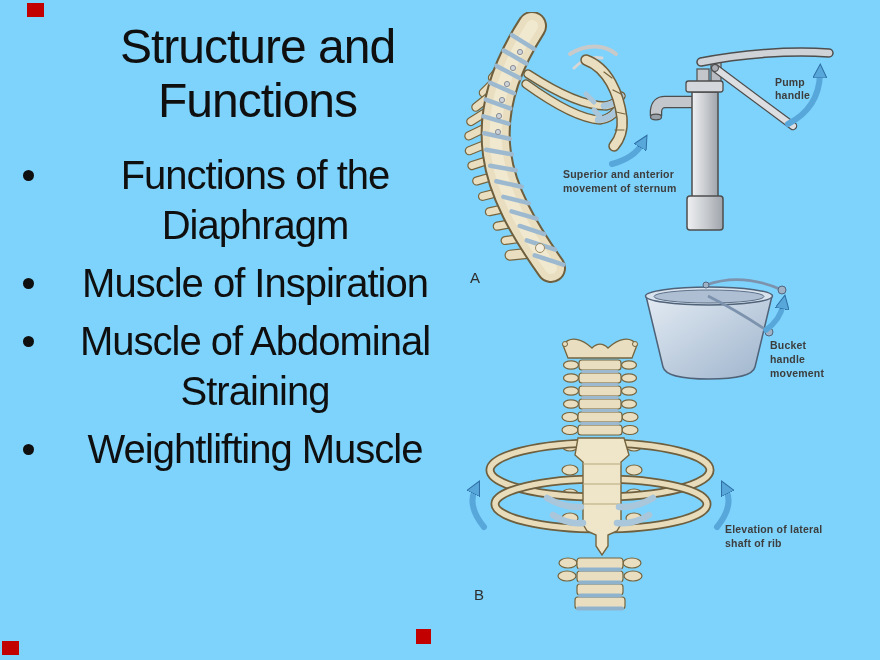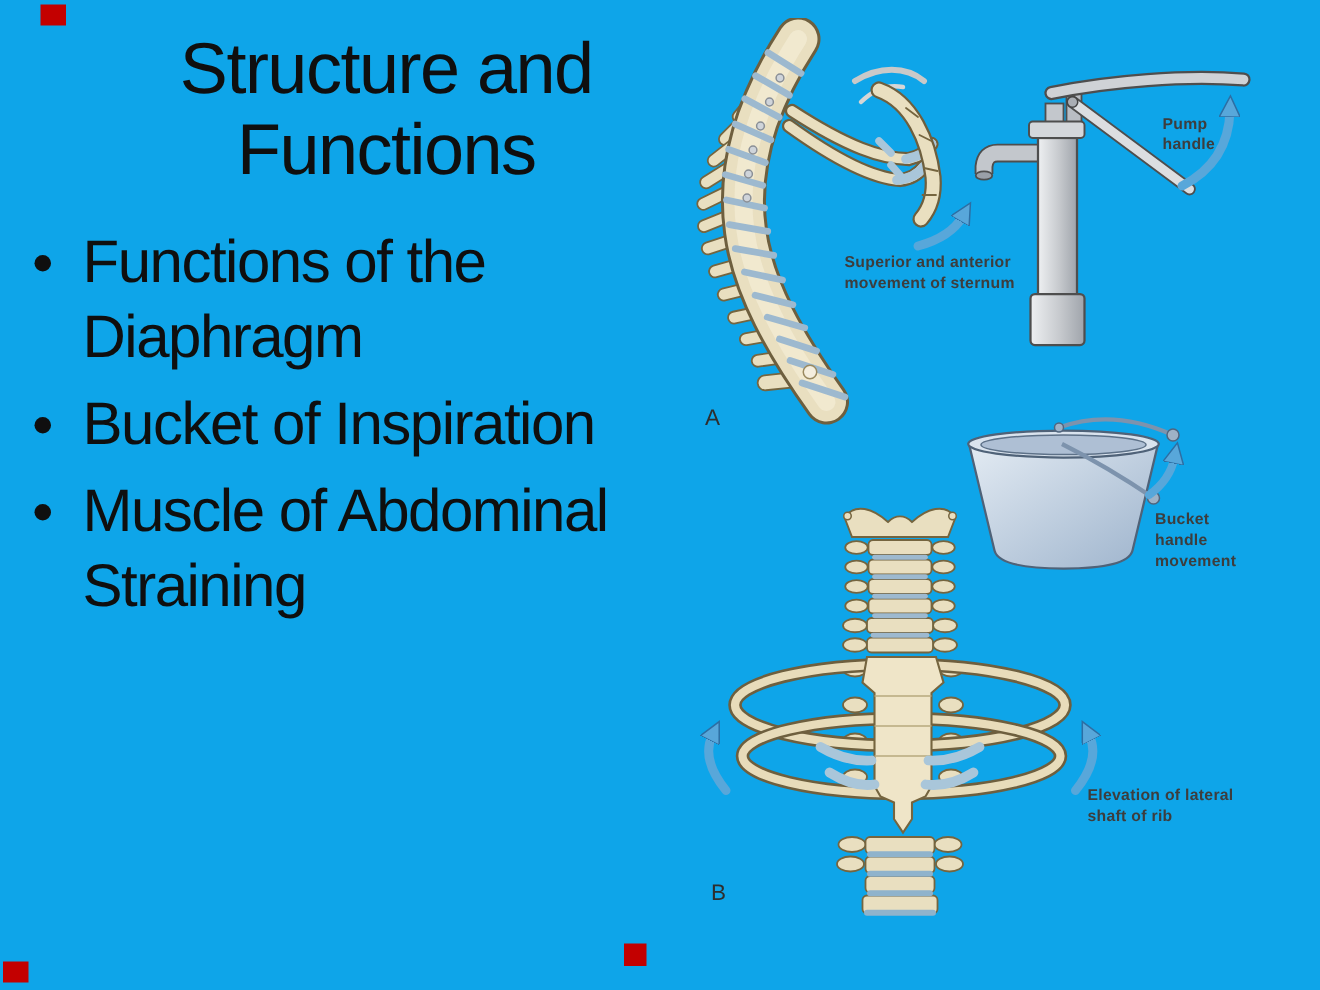--- a/index.html
+++ b/index.html
@@ -1,29 +1,29 @@
 <!DOCTYPE html>
 <html><head>
 <meta charset="utf-8">
 <style>
   html,body{margin:0;padding:0;background:#ffffff;}
   .slide{
-    position:relative;width:880px;height:660px;background:#0ea5e9;
+    position:relative;width:880px;height:660px;background:#7dd3fc;
     overflow:hidden;font-family:"Liberation Sans",sans-serif;color:#111;
   }
   .title{
     position:absolute;left:30px;top:20px;width:455px;text-align:center;
     font-size:48px;line-height:54px;font-weight:400;color:#0f0f0f;letter-spacing:-1px;
   }
   .bullets{
     position:absolute;left:20px;top:150px;width:435px;margin:0;padding:0;list-style:none;
   }
   .bullets li{
     position:relative;padding-left:35px;margin:0 0 8px 0;
-    font-size:40px;line-height:50px;color:#0f0f0f;letter-spacing:-1px;
+    font-size:40px;line-height:50px;color:#0f0f0f;letter-spacing:-1px;text-align:center;
   }
   .dot{
     position:absolute;left:3px;top:20px;width:11px;height:11px;border-radius:50%;
     background:#0f0f0f;
   }
   .figure{position:absolute;left:420px;top:12px;}
   .marker{position:absolute;background:#c30000;}
   .m-top-left{left:27px;top:3px;width:17px;height:14px;}
   .m-bottom-left{left:2px;top:641px;width:17px;height:14px;}
   .m-bottom-mid{left:416px;top:629px;width:15px;height:15px;}
@@ -40,22 +40,23 @@
   <div class="marker m-bottom-left"></div>
   <div class="marker m-bottom-mid"></div>
 
   <div class="title">
     <div>Structure and</div>
     <div>Functions</div>
   </div>
 
   <ul class="bullets">
     <li><span class="dot"></span><span>Functions of the Diaphragm</span></li>
-    <li><span class="dot"></span><span>Bucket of Inspiration</span></li>
+    <li><span class="dot"></span><span>Muscle of Inspiration</span></li>
     <li><span class="dot"></span><span>Muscle of Abdominal Straining</span></li>
+    <li><span class="dot"></span><span>Weightlifting Muscle</span></li>
   </ul>
 
   <svg class="figure" width="460" height="620" viewBox="0 0 460 620">
     <defs>
       <linearGradient id="gmetal" x1="0" y1="0" x2="1" y2="0">
         <stop offset="0" stop-color="#eef0f2"></stop>
           <stop offset="0.55" stop-color="#c6c9cd"></stop>
           <stop offset="1" stop-color="#9fa4ab"></stop>
       </linearGradient>
       <linearGradient id="gbucket" x1="0" y1="0" x2="1" y2="1">

